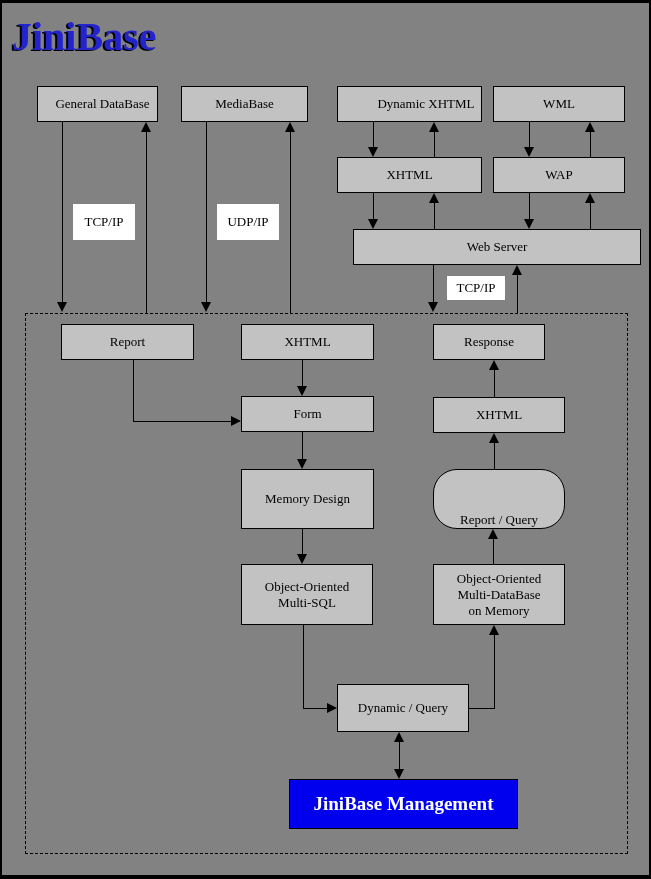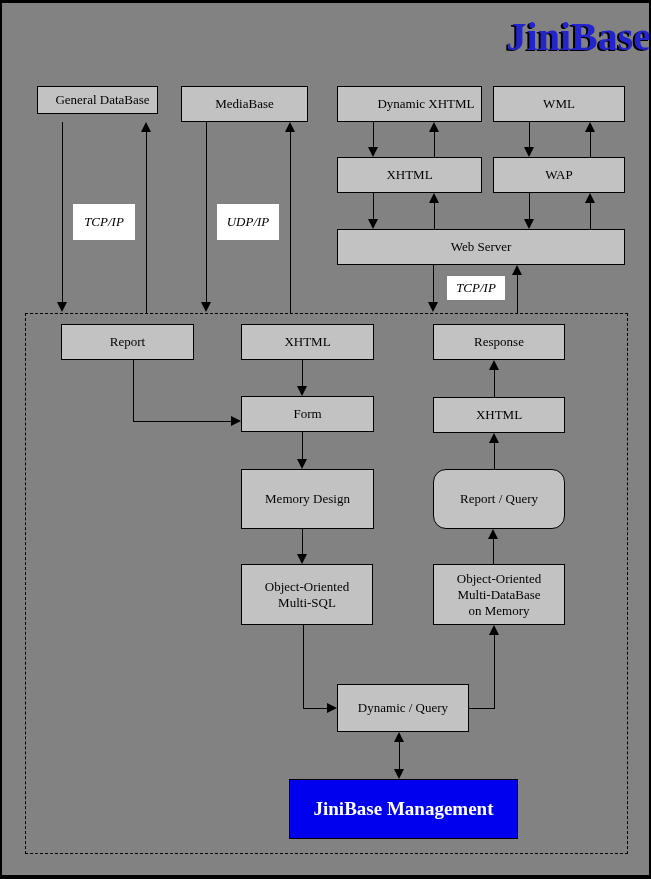--- a/index.html
+++ b/index.html
@@ -10,22 +10,22 @@
     font-family:"Liberation Serif","DejaVu Serif",serif;
     overflow:hidden;
   }
   .frame{
     position:absolute;inset:0;
     border-style:solid;border-color:var(--line,#000);
     border-width:3px 2px 4px 2px;
     pointer-events:none;z-index:20;
   }
   .title{
-    position:absolute;left:16px;right:0;top:13px;
-    text-align:right;
+    position:absolute;left:4px;right:0;top:13px;
+    text-align:left;
     font-size:40px;font-weight:bold;
     color:var(--title-color,#2424cd);
     text-shadow:-2px 1px 0 #000;
     z-index:3;
     margin-left:8px;
   }
   #boundary{
     position:absolute;
     border:1px dashed var(--line,#000);
     z-index:1;
@@ -36,31 +36,30 @@
     align-items:center;justify-content:center;
     text-align:center;
     font-size:13px;line-height:16px;color:#000;
     box-sizing:border-box;
     z-index:4;
   }
   .box,.rounded{
     background:var(--box-fill,#c2c2c2);
     border:1px solid var(--line,#000);
   }
-  .rounded{border-radius:13px;}
+  .rounded{border-radius:24px;justify-content:flex-end;}
   .highlight{
     background:var(--highlight-fill,#0000ee);
     border:1px solid var(--line,#000);
     color:var(--highlight-text,#fff);
     font-weight:bold;font-size:19px;
   }
   .label{
     background:var(--label-bg,#fff);
     z-index:5;
-    font-style:italic;
   }
   .seg{position:absolute;background:var(--line,#000);z-index:2;}
   .arrow{position:absolute;width:0;height:0;z-index:3;}
   .arrow-down{border-left:5px solid transparent;border-right:5px solid transparent;border-top:10px solid var(--line,#000);}
   .arrow-up{border-left:5px solid transparent;border-right:5px solid transparent;border-bottom:10px solid var(--line,#000);}
   .arrow-right{border-top:5px solid transparent;border-bottom:5px solid transparent;border-left:10px solid var(--line,#000);}
 </style>
 </head>
 <body>
 
@@ -114,57 +113,57 @@
       <div class="arrow arrow-down" style="left: 297px; top: 459px;"></div>
       <div class="arrow arrow-down" style="left: 297px; top: 554px;"></div>
       <div class="arrow arrow-right" style="left: 327px; top: 703px;"></div>
       <div class="arrow arrow-right" style="left: 231px; top: 416px;"></div>
       <div class="arrow arrow-up" style="left: 489px; top: 360px;"></div>
       <div class="arrow arrow-up" style="left: 489px; top: 433px;"></div>
       <div class="arrow arrow-up" style="left: 488px; top: 529px;"></div>
       <div class="arrow arrow-up" style="left: 489px; top: 625px;"></div>
       <div class="arrow arrow-up" style="left: 394px; top: 732px;"></div>
       <div class="arrow arrow-down" style="left: 394px; top: 769px;"></div>
-      <div class="node box" style="left: 37px; top: 86px; width: 121px; height: 28px; padding-left: 10px;">
+      <div class="node box" style="left: 37px; top: 86px; width: 121px; height: 36px; padding-left: 10px;">
         <div>General DataBase</div>
       </div>
       <div class="node box" style="left: 181px; top: 86px; width: 127px; height: 36px; justify-content: center;">
         <div>MediaBase</div>
       </div>
       <div class="node box" style="left: 337px; top: 86px; width: 145px; height: 36px; padding-left: 33px;">
         <div>Dynamic XHTML</div>
       </div>
       <div class="node box" style="left: 493px; top: 86px; width: 132px; height: 36px;">
         <div>WML</div>
       </div>
       <div class="node box" style="left: 337px; top: 157px; width: 145px; height: 36px;">
         <div>XHTML</div>
       </div>
       <div class="node box" style="left: 493px; top: 157px; width: 132px; height: 36px;">
         <div>WAP</div>
       </div>
-      <div class="node box" style="left: 337px; top: 229px; width: 288px; height: 36px;">
+      <div class="node box" style="left: 353px; top: 229px; width: 288px; height: 36px;">
         <div>Web Server</div>
       </div>
       <div class="node label" style="left: 73px; top: 204px; width: 62px; height: 36px;">
         <div>TCP/IP</div>
       </div>
       <div class="node label" style="left: 217px; top: 204px; width: 62px; height: 36px;">
         <div>UDP/IP</div>
       </div>
       <div class="node label" style="left: 447px; top: 276px; width: 58px; height: 24px;">
         <div>TCP/IP</div>
       </div>
       <div class="node box" style="left: 61px; top: 324px; width: 133px; height: 36px;">
         <div>Report</div>
       </div>
       <div class="node box" style="left: 241px; top: 324px; width: 133px; height: 36px;">
         <div>XHTML</div>
       </div>
-      <div class="node box" style="left: 433px; top: 324px; width: 132px; height: 36px;">
+      <div class="node box" style="left: 433px; top: 324px; width: 112px; height: 36px;">
         <div>Response</div>
       </div>
       <div class="node box" style="left: 241px; top: 396px; width: 133px; height: 36px;">
         <div>Form</div>
       </div>
       <div class="node box" style="left: 433px; top: 397px; width: 132px; height: 36px;">
         <div>XHTML</div>
       </div>
       <div class="node box" style="left: 241px; top: 469px; width: 133px; height: 60px;">
         <div>Memory Design</div>
@@ -177,17 +176,17 @@
         <div>Multi-SQL</div>
       </div>
       <div class="node box" style="left: 433px; top: 564px; width: 132px; height: 61px;">
         <div>Object-Oriented</div>
         <div>Multi-DataBase</div>
         <div>on Memory</div>
       </div>
       <div class="node box" style="left: 337px; top: 684px; width: 132px; height: 48px;">
         <div>Dynamic / Query</div>
       </div>
-      <div class="node highlight" style="left: 289px; top: 779px; width: 229px; height: 60px;">
+      <div class="node highlight" style="left: 289px; top: 779px; width: 229px; height: 50px;">
         <div>JiniBase Management</div>
       </div>
     </div>
 </div>
 
 </body></html>

